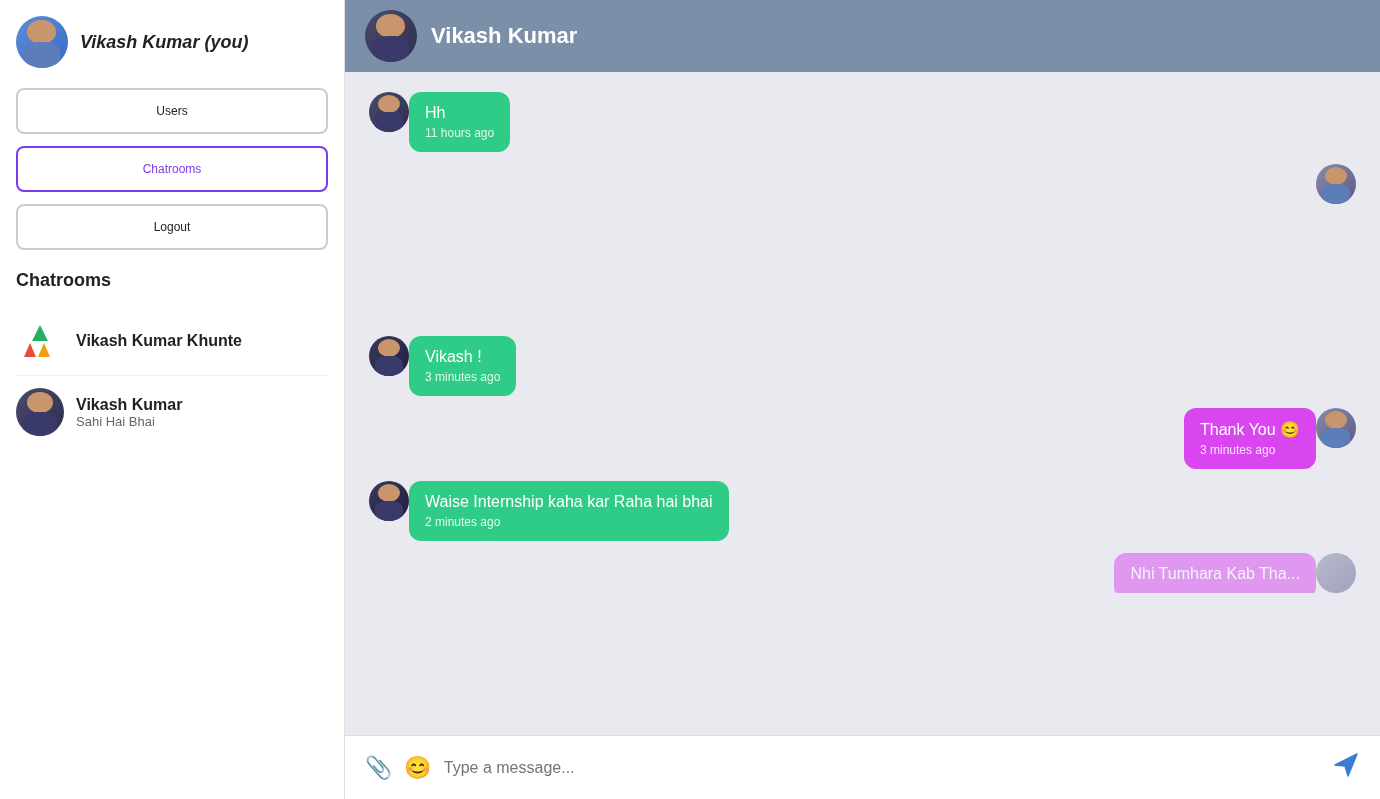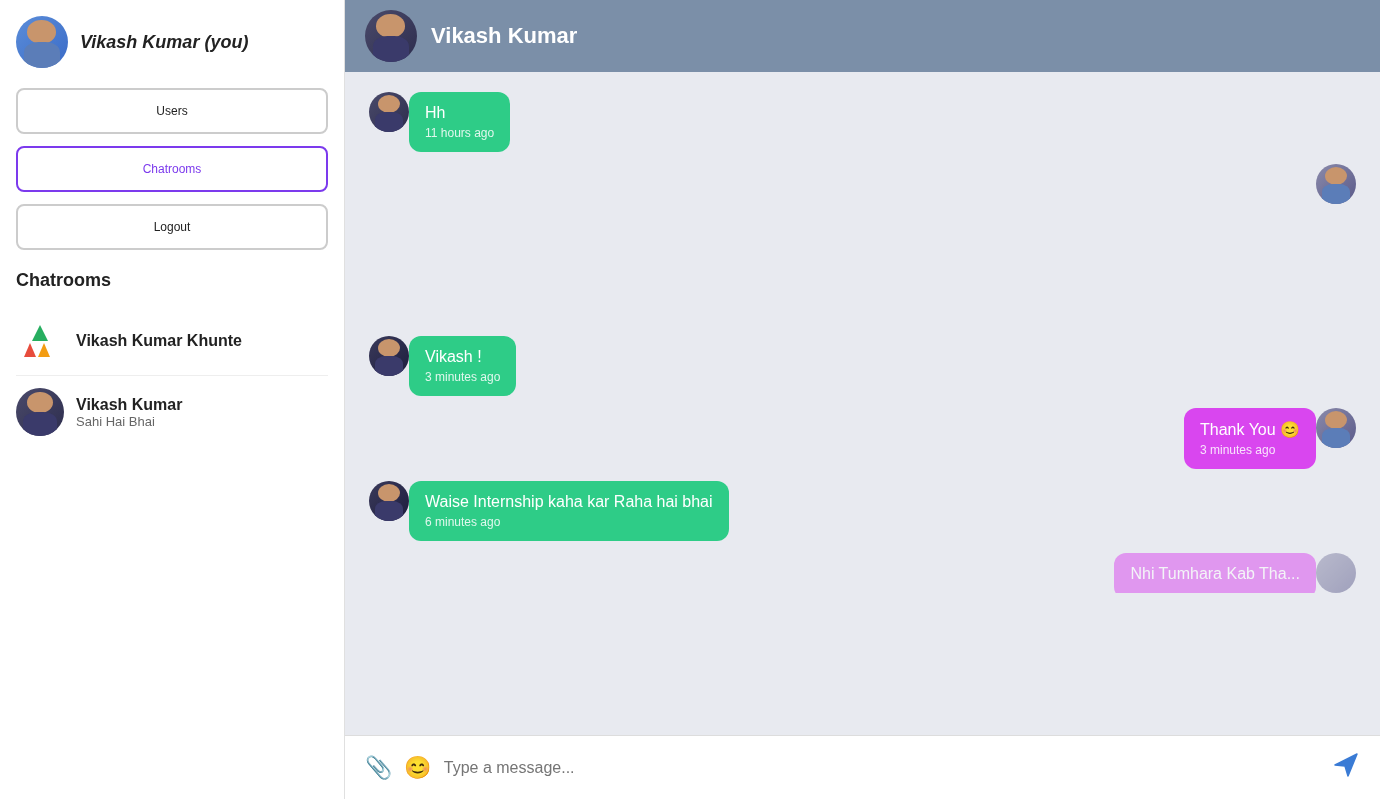--- a/index.html
+++ b/index.html
@@ -411,21 +411,21 @@
 
     <div class="message-row">
       <div class="msg-avatar" style="width:40px;height:40px;border-radius:50%;background:linear-gradient(135deg,#3a3a5a,#1d1d3e);overflow:hidden;flex-shrink:0;">
         <div class="person-silhouette">
           <div class="person-head" style="background:#c8956c"></div>
           <div class="person-body" style="background:#3a3a6a"></div>
         </div>
       </div>
       <div class="msg-bubble">
         <div class="msg-text">Waise Internship kaha kar Raha hai bhai</div>
-        <div class="msg-time">6 minutes ago</div>
+        <div class="msg-time">2 minutes ago</div>
       </div>
     </div>
 
     <div class="message-row outgoing" style="opacity:0.5;overflow:hidden;max-height:40px;">
       <div class="msg-avatar" style="width:40px;height:40px;border-radius:50%;background:linear-gradient(135deg,#8a8aaa,#5a5a8a);overflow:hidden;flex-shrink:0;">
       </div>
       <div class="msg-bubble outgoing">
         <div class="msg-text">Nhi Tumhara Kab Tha...</div>
       </div>
     </div>

